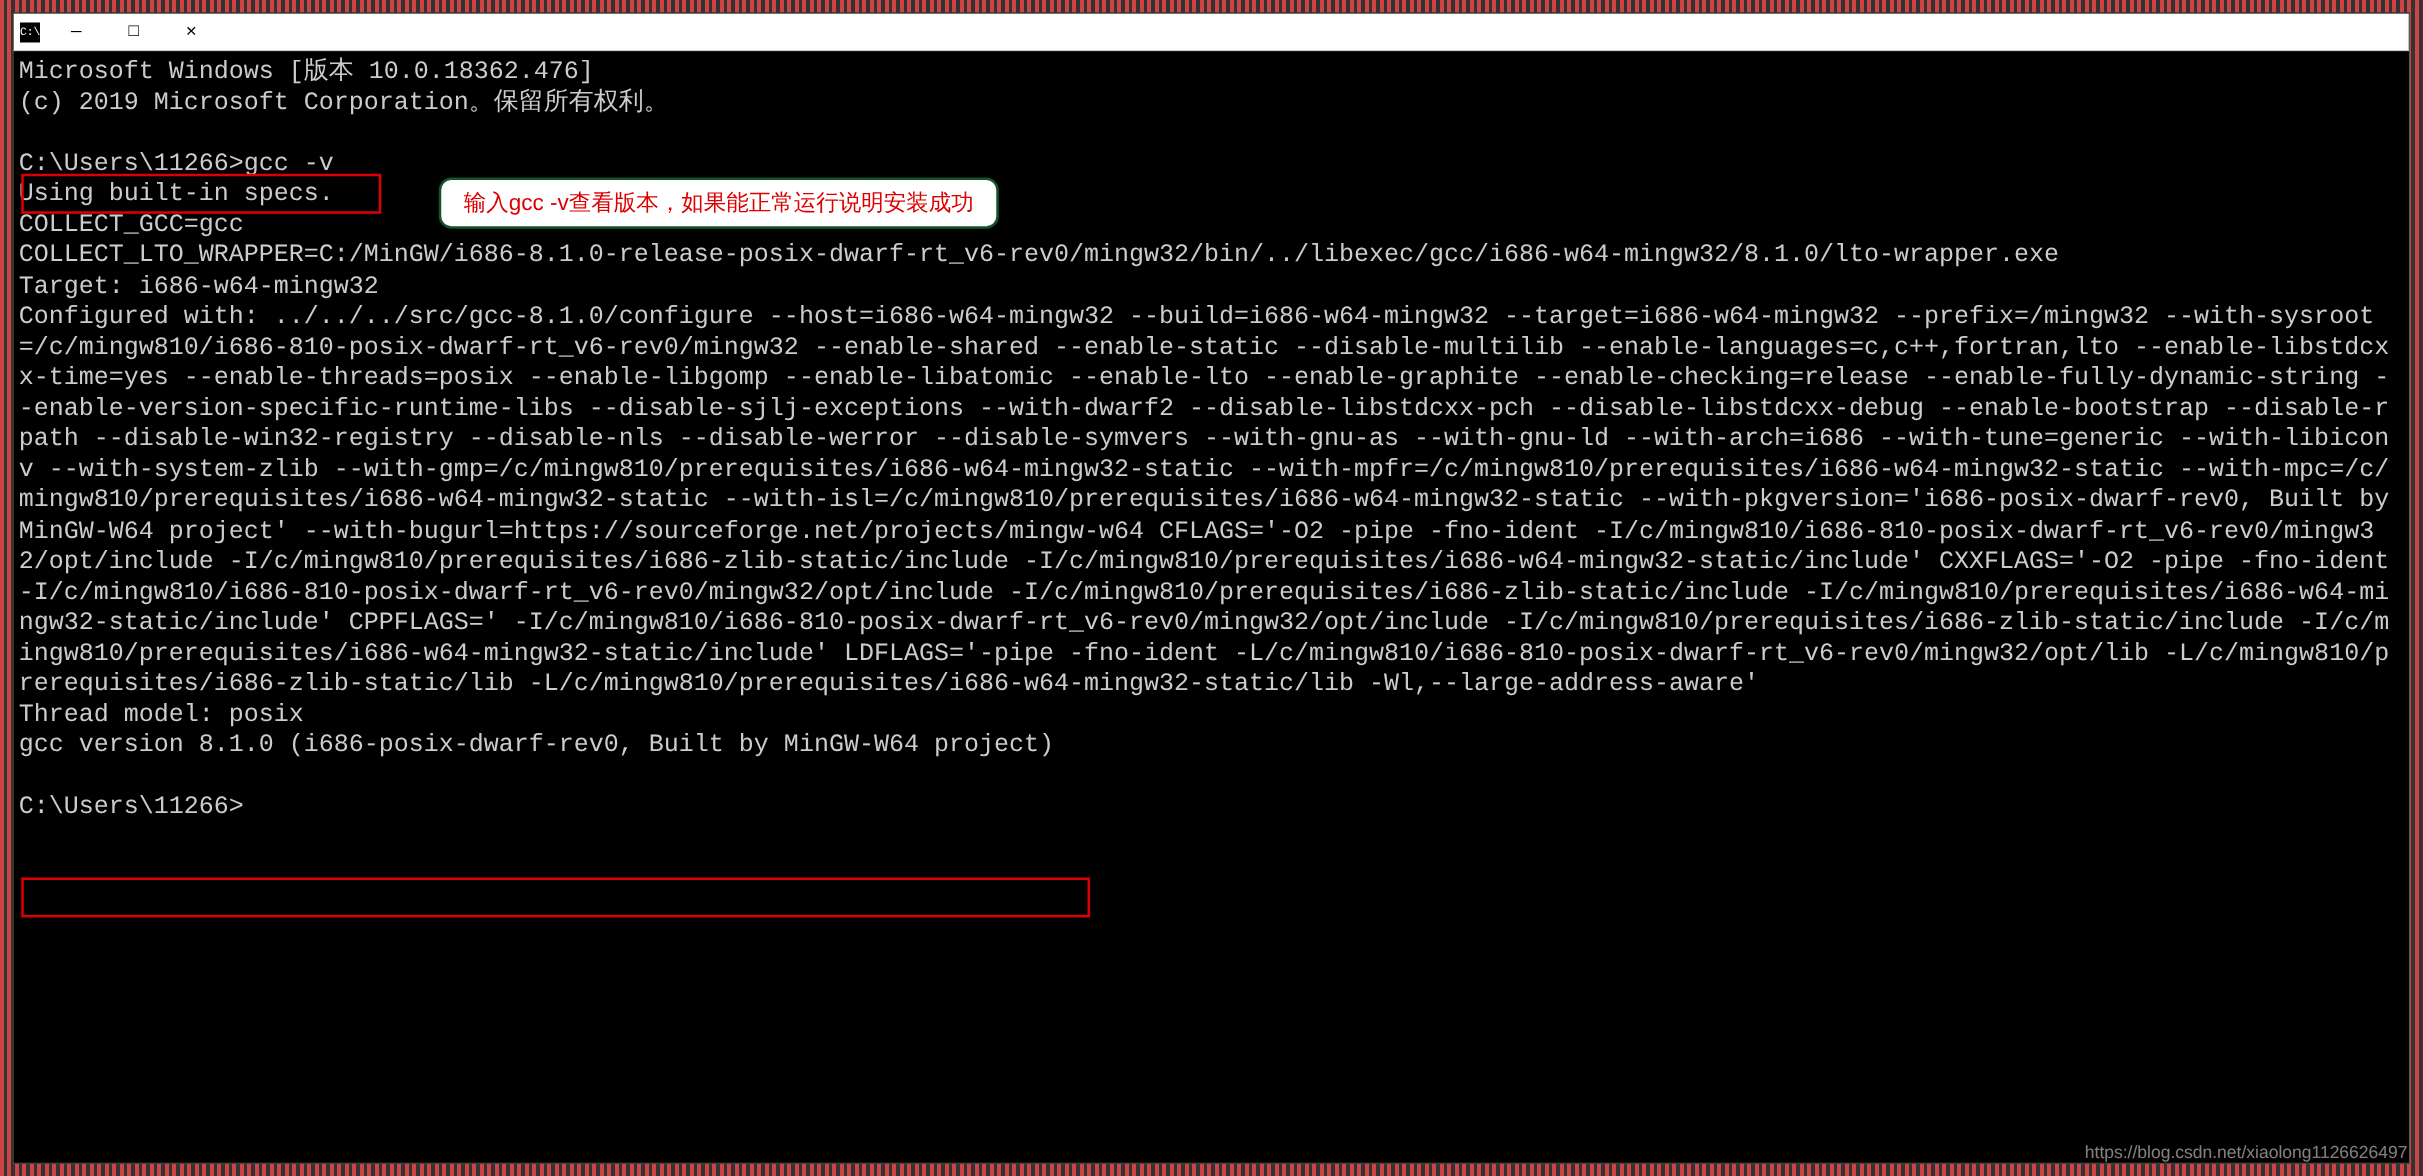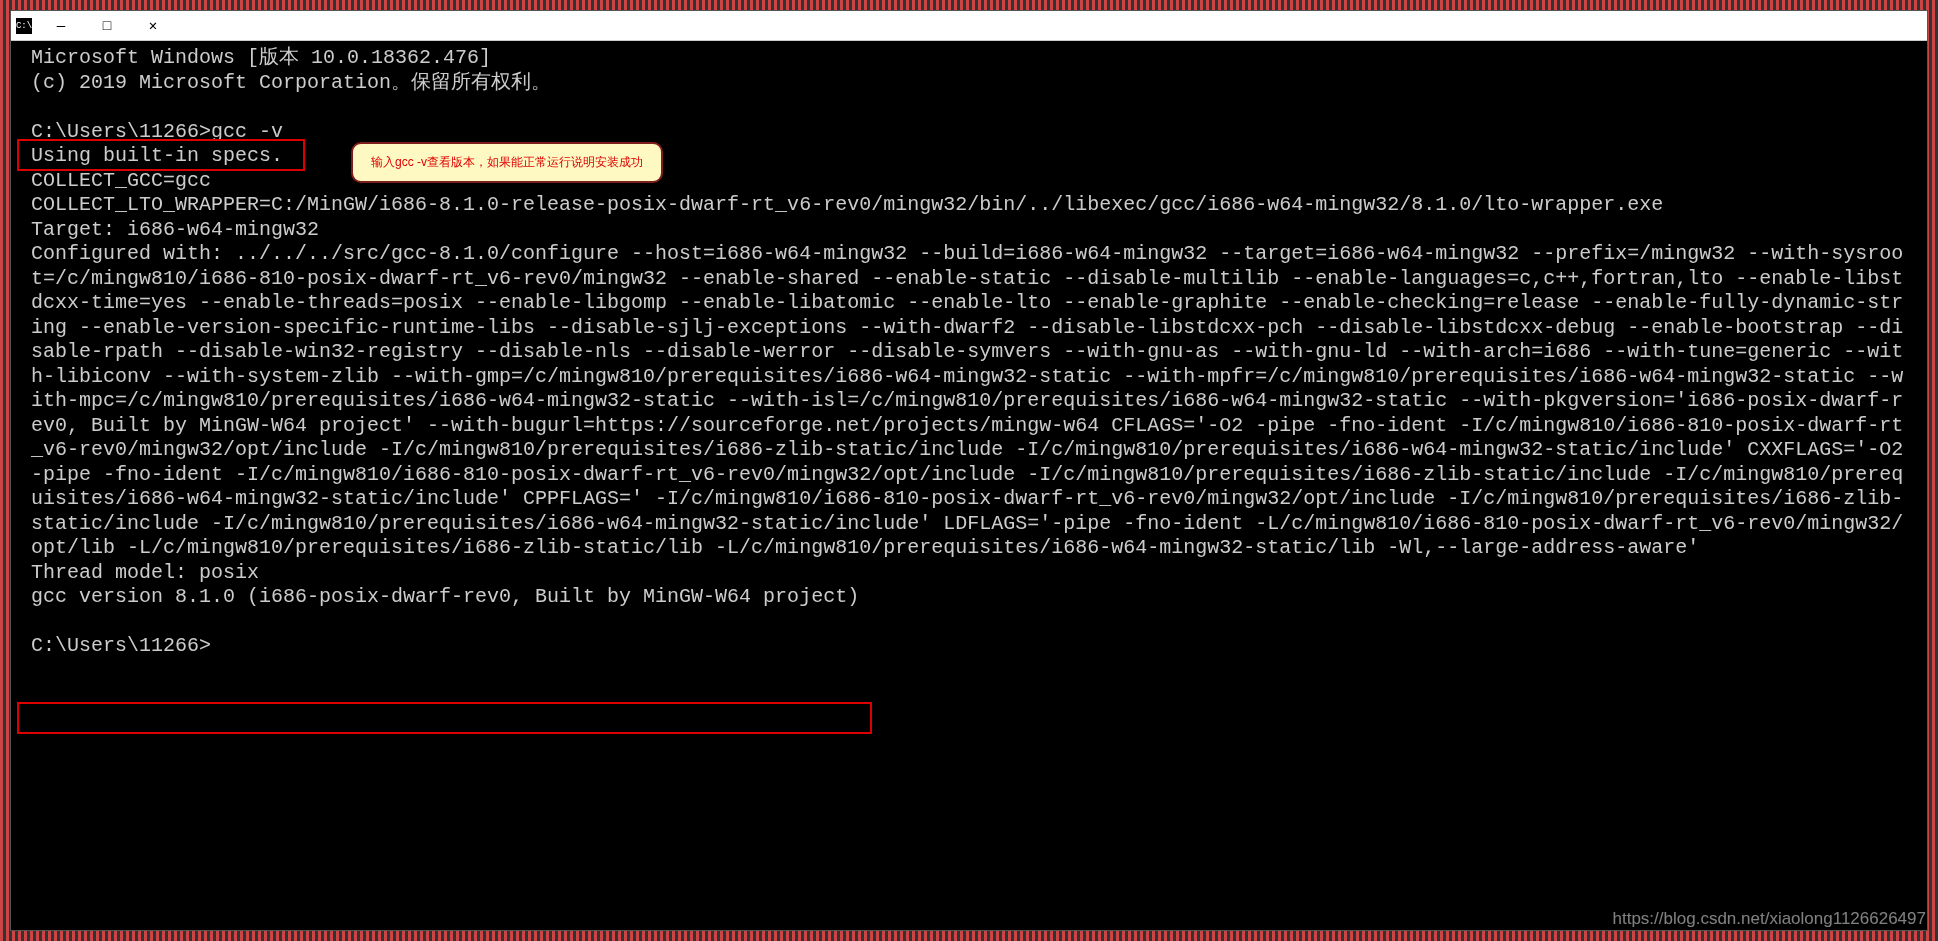--- a/index.html
+++ b/index.html
@@ -70,21 +70,21 @@
       font-size: 14px;
       cursor: pointer;
       color: #000;
     }
     .terminal-content {
       flex: 1;
       background: #000;
       color: #ccc;
       font-size: 20px;
       line-height: 24.5px;
-      padding: 5px 20px;
+      padding: 5px 4px;
       font-family: 'NSimSun', Consolas, 'Courier New', monospace;
       white-space: pre-wrap;
       word-break: break-all;
       position: relative;
     }
     .highlight-box-1 {
       position: absolute;
       border: 2px solid #d00;
       top: 98px;
       left: 6px;
@@ -98,35 +98,35 @@
       top: 661px;
       left: 6px;
       width: 855px;
       height: 32px;
       pointer-events: none;
     }
     .annotation-box {
       position: absolute;
       top: 101px;
       left: 340px;
-      background: #fef9c3;
+      background: #ffffff;
       color: #d00;
-      border: 2px solid #7f1d1d;
+      border: 2px solid #14532d;
       border-radius: 10px;
       padding: 6px 18px;
-      font-size: 12px;
+      font-size: 18px;
       font-family: 'Microsoft YaHei', sans-serif;
       z-index: 10;
     }
     .watermark {
       position: absolute;
       bottom: 12px;
       right: 12px;
       color: rgba(255,255,255,0.5);
-      font-size: 17px;
+      font-size: 14px;
       font-family: Arial, sans-serif;
     }
   </style>
 </head>
 <body>
 
 <div class="outer-border">
   <div class="window">
     <div class="titlebar">
       <div class="titlebar-icon">C:\</div>

